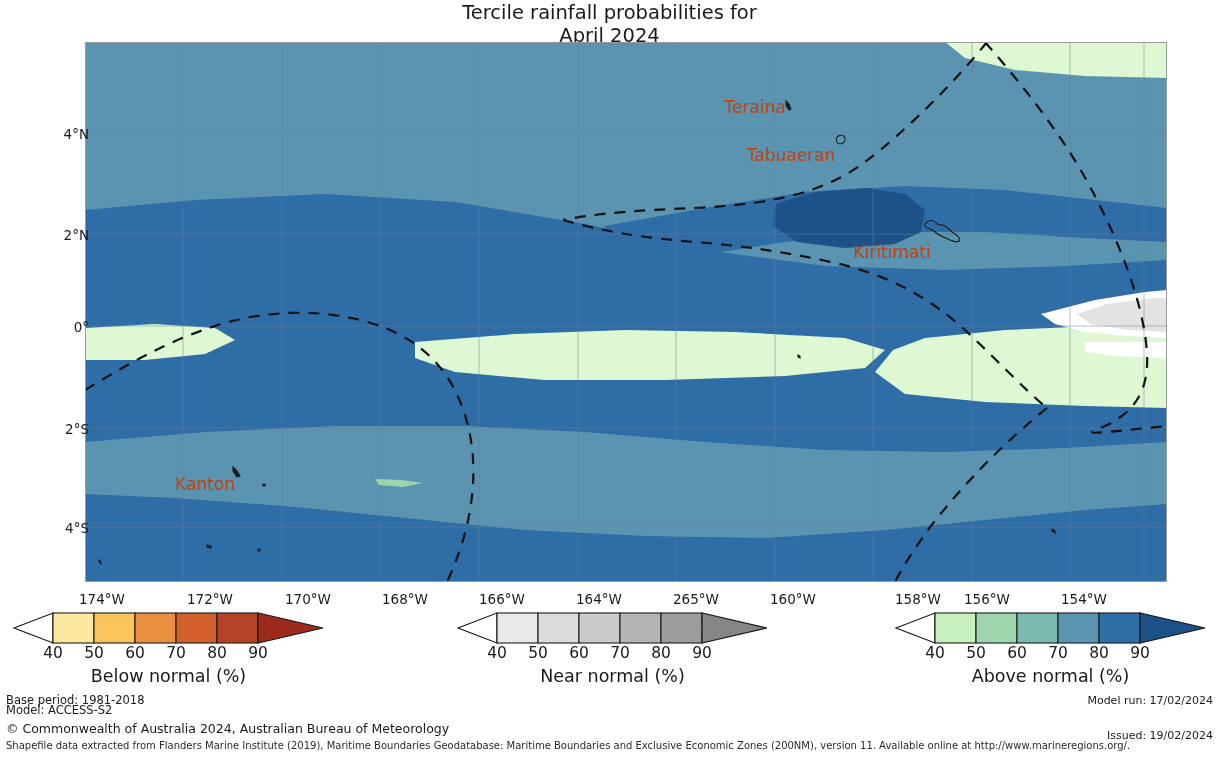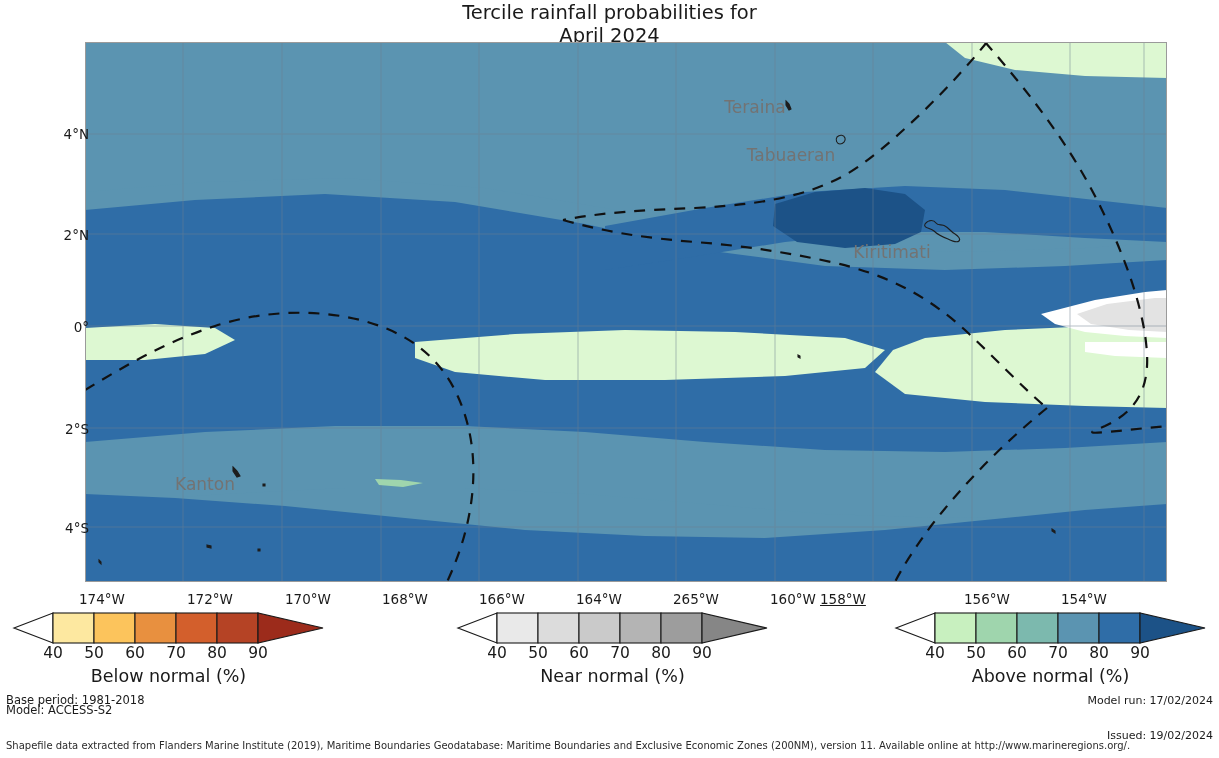--- a/index.html
+++ b/index.html
@@ -39,21 +39,21 @@
     transform: translateY(-50%);
   }
   .xtick {
     position: absolute; width: 90px; text-align: left;
     font-size: 13.5px; color: #1a1a1a; top: 591px;
     transform: translateX(-50%);
   }
 
   
   .place-label {
-    position: absolute; font-size: 17px; color: #737373;
+    position: absolute; font-size: 17px; color: #c2410c;
     white-space: nowrap; transform: translate(-50%, -50%);
     font-family: "DejaVu Sans", "Liberation Sans", sans-serif;
   }
 
   
   .cbar-group { position: absolute; }
   .cbar-svg { display:block; }
   .cbar-ticks { position: relative; height: 19px; }
   .cbar-tick {
     position: absolute; top: 0; width: 50px; text-align: center;
@@ -195,21 +195,21 @@
   <div class="ytick" style="top:528px;">4°S</div>
 
   <div class="xtick" style="left:124px;">174°W</div>
   <div class="xtick" style="left:232px;">172°W</div>
   <div class="xtick" style="left:330px;">170°W</div>
   <div class="xtick" style="left:427px;">168°W</div>
   <div class="xtick" style="left:524px;">166°W</div>
   <div class="xtick" style="left:621px;">164°W</div>
   <div class="xtick" style="left:718px;">265°W</div>
   <div class="xtick" style="left:815px;">160°W</div>
-  <div class="xtick" style="left:865px;text-decoration:underline;">158°W</div>
+  <div class="xtick" style="left:940px;">158°W</div>
   <div class="xtick" style="left:1009px;">156°W</div>
   <div class="xtick" style="left:1106px;">154°W</div>
 
   <div class="cbar-group" style="left:6px; top:612px; width:325px;">
     <svg class="cbar-svg" width="325" height="32" viewBox="0 0 325 32">
       <polygon points="8,16 47,1 47,31" fill="#ffffff" stroke="#1a1a1a" stroke-width="1.2"></polygon>
       <rect x="47" y="1" width="41" height="30" fill="#fde8a0" stroke="#1a1a1a" stroke-width="1.1"></rect>
       <rect x="88" y="1" width="41" height="30" fill="#fcc45c" stroke="#1a1a1a" stroke-width="1.1"></rect>
       <rect x="129" y="1" width="41" height="30" fill="#e8903f" stroke="#1a1a1a" stroke-width="1.1"></rect>
       <rect x="170" y="1" width="41" height="30" fill="#d35f2c" stroke="#1a1a1a" stroke-width="1.1"></rect>
@@ -264,19 +264,20 @@
       <div class="cbar-tick" style="left:129px;">60</div>
       <div class="cbar-tick" style="left:170px;">70</div>
       <div class="cbar-tick" style="left:211px;">80</div>
       <div class="cbar-tick" style="left:252px;">90</div>
     </div>
     <div class="cbar-caption">Above normal (%)</div>
   </div>
 
   <div class="foot-left" style="top:694px;">Base period: 1981-2018</div>
   <div class="foot-left" style="top:704px;">Model: ACCESS-S2</div>
+  <div class="foot-copy">© Commonwealth of Australia 2024, Australian Bureau of Meteorology</div>
 
   <div class="foot-right" style="top:694px;">Model run: 17/02/2024</div>
   <div class="foot-right" style="top:729px;">Issued: 19/02/2024</div>
 
   <div class="foot-shape">Shapefile data extracted from Flanders Marine Institute (2019), Maritime Boundaries Geodatabase: Maritime Boundaries and Exclusive Economic Zones (200NM), version 11. Available online at http://www.marineregions.org/.</div>
 
 </div>
 
 </body></html>

